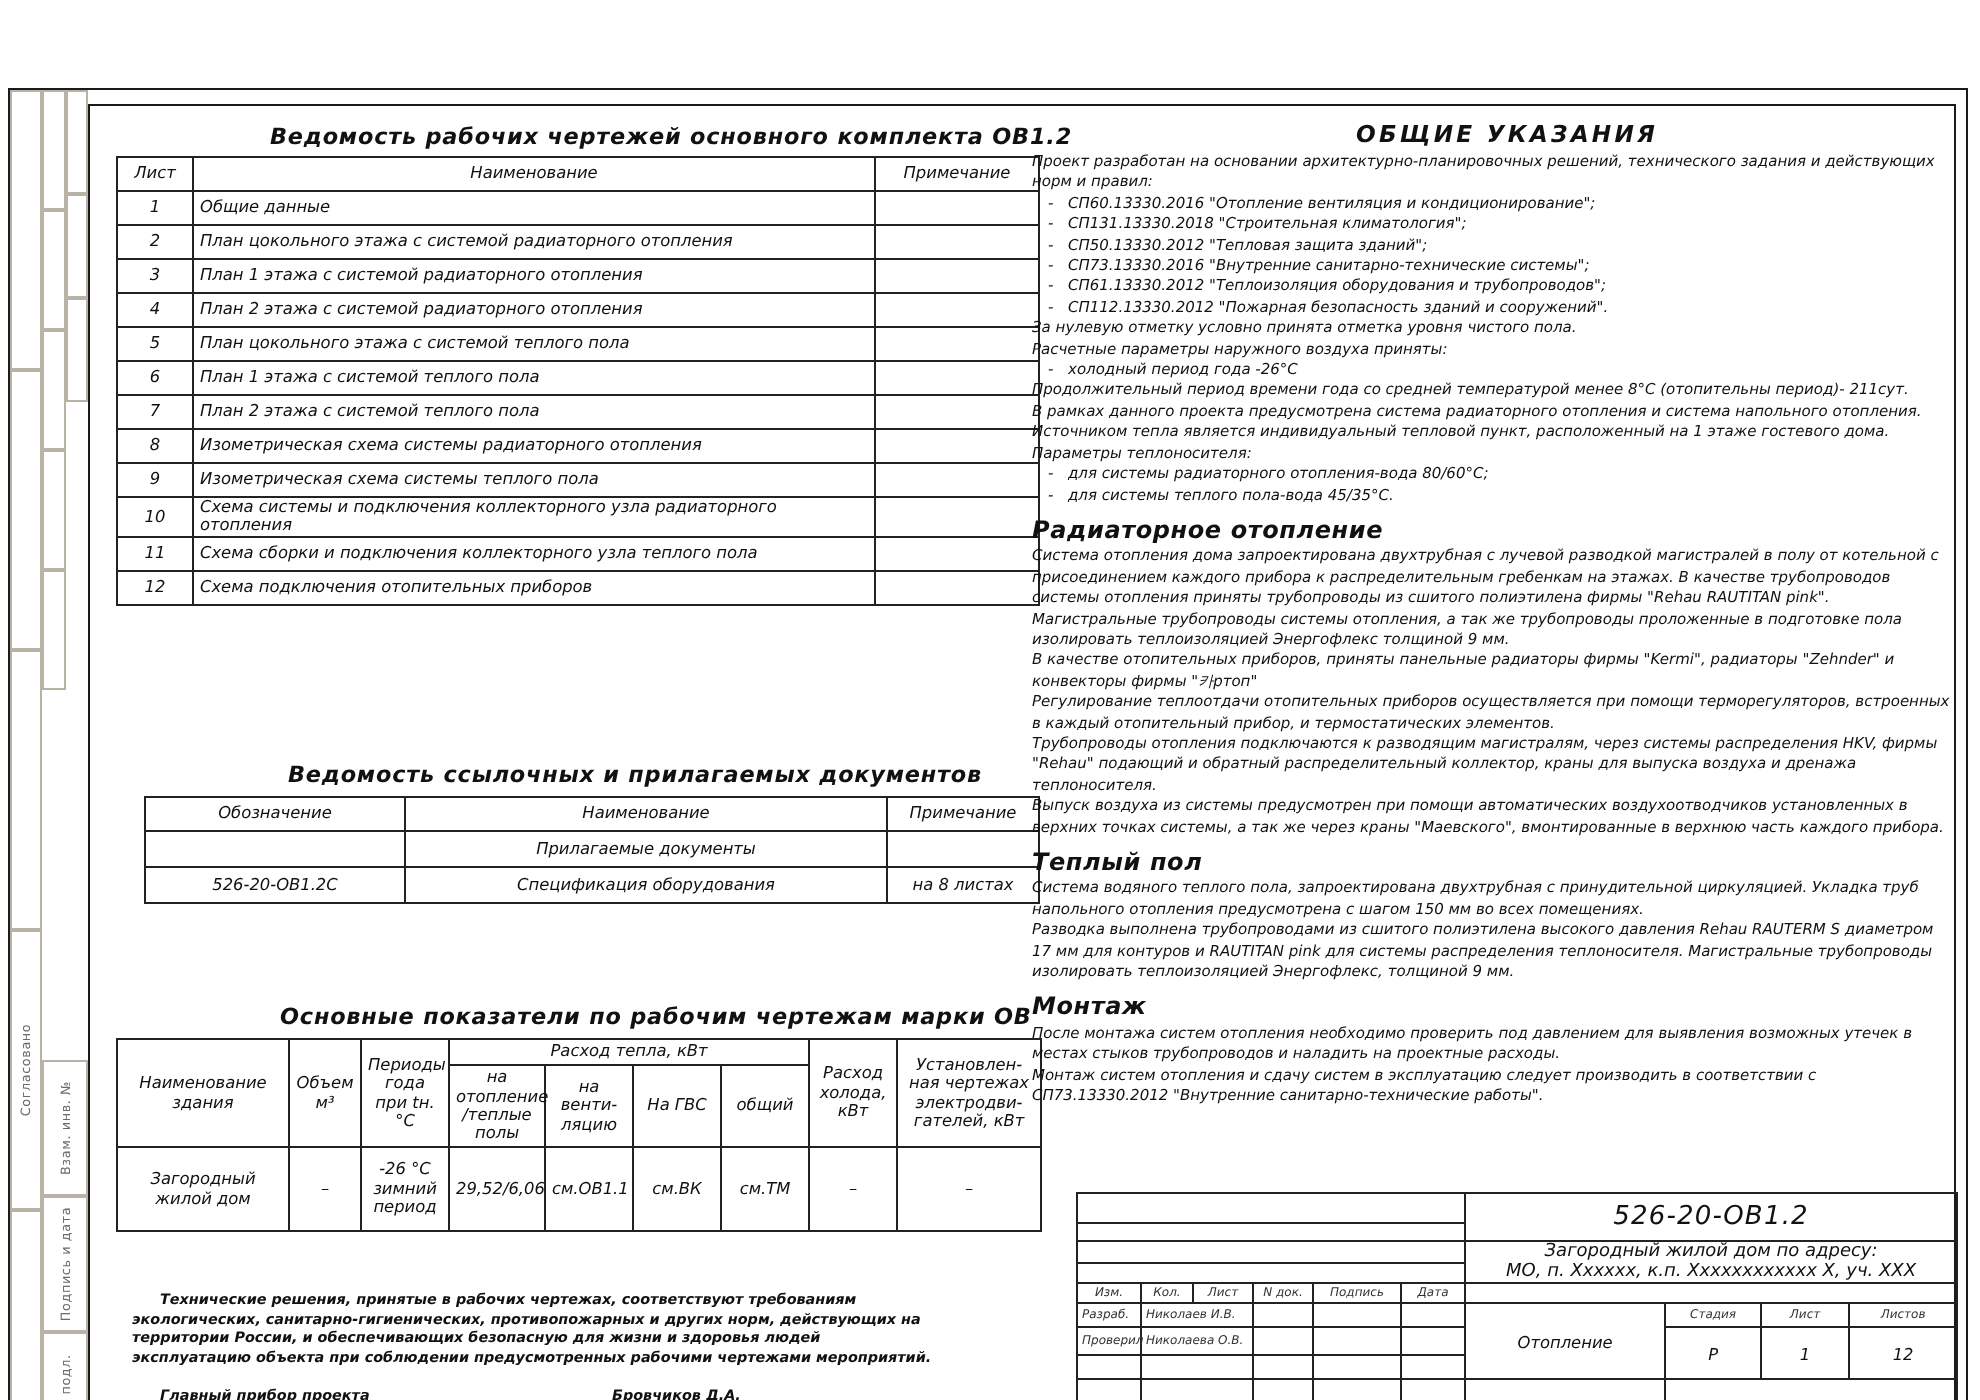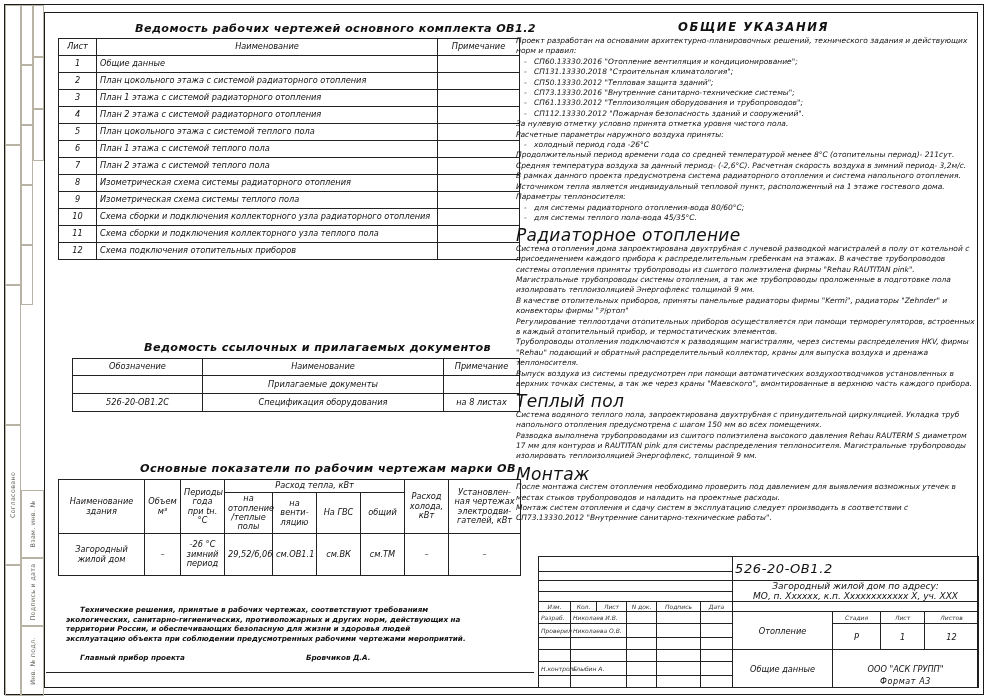--- a/index.html
+++ b/index.html
@@ -1,18 +1,18 @@
 <!DOCTYPE html>
 <html><head>
 <meta charset="utf-8">
 <style>
   html,body{margin:0;padding:0;background:#ffffff;}
   body{width:990px;height:700px;overflow:hidden;
        font-family:"DejaVu Sans","Liberation Sans",sans-serif;color:#111;}
-  .sheet{position:relative;width:990px;height:572px;background:#fff;}
+  .sheet{position:relative;width:990px;height:572px;background:#fff;margin-top:40px;}
 
   
   .outer-border{position:absolute;left:4px;top:4px;width:980px;height:691px;border:1.4px solid #1a1a1a;box-sizing:border-box;}
   .inner-area{position:absolute;left:44px;top:12px;width:934px;height:676px;border:1.4px solid #1a1a1a;box-sizing:border-box;}
 
   
   .margin-strip{position:absolute;left:5px;top:4.5px;width:39px;height:691px;}
   .mcell{position:absolute;box-sizing:border-box;border:0.9px solid #b9b3a6;}
   .mcell .vtxt{position:absolute;left:50%;top:50%;
       transform:translate(-50%,-50%) rotate(-90deg);
@@ -31,42 +31,42 @@
   table.dwg td,table.dwg th{border:0.9px solid #222;padding:0 3px;
       font-style:italic;font-size:8.2px;line-height:1.15;font-weight:400;
       vertical-align:middle;}
   table.dwg th{font-weight:400;text-align:center;}
   .ctr{text-align:center;}
   .lft{text-align:left;}
   .hdr{height:17px;}
 
   
   .gen-title{position:absolute;font-style:italic;font-weight:700;font-size:11.6px;letter-spacing:1.6px;}
-  .sec-title{font-style:italic;font-size:17px;font-weight:400;letter-spacing:.3px;margin:7px 0 3px 0;}
+  .sec-title{font-style:italic;font-size:12px;font-weight:700;letter-spacing:.3px;margin:7px 0 3px 0;}
   .rtext{position:absolute;left:516px;top:36px;width:462px;
       font-style:italic;font-size:7.5px;line-height:10.4px;color:#111;}
   .rtext p{margin:0;}
   .rtext .li{display:flex;margin:0;}
   .rtext .li .dash{width:10px;flex:0 0 10px;padding-left:8px;}
   .rtext .li .txt{flex:1 1 auto;}
 
   
   .note{position:absolute;left:66px;top:598px;width:400px;
       font-style:italic;font-size:7.2px;line-height:9.6px;text-align:left;font-weight:bold;}
   .note .ind{text-indent:14px;}
   .sign-row{display:flex;margin-top:9px;}
   .sign-row .role{width:190px;padding-left:14px;}
   .sign-row .who{flex:1;padding-left:36px;}
 
   
   .stamp{position:absolute;left:538px;top:556px;width:440px;height:131px;}
   .stamp table{border-collapse:collapse;table-layout:fixed;width:440px;height:131px;}
   .stamp td{border:0.9px solid #222;font-size:6.4px;font-style:italic;
       padding:0 2px;vertical-align:middle;color:#111;}
-  .stamp .big{font-size:13px;letter-spacing:.6px;}
+  .stamp .big{font-size:13px;text-align:center;letter-spacing:.6px;}
   .stamp .mid{font-size:9px;text-align:center;}
   .stamp .sm{font-size:8.2px;text-align:center;}
   .stamp .tiny{font-size:6px;text-align:center;color:#333;}
   .format{position:absolute;left:880px;top:677px;font-style:italic;font-size:8px;letter-spacing:.6px;}
 
   .sep-line{position:absolute;left:46px;top:672px;width:488px;height:0;border-top:1.1px solid #222;}
 </style>
 </head>
 <body>
 
@@ -161,21 +161,21 @@
           <td class="lft">Изометрическая схема системы радиаторного отопления</td>
           <td class="ctr"></td>
         </tr>
         <tr style="height: 17px;">
           <td class="ctr">9</td>
           <td class="lft">Изометрическая схема системы теплого пола</td>
           <td class="ctr"></td>
         </tr>
         <tr style="height: 17px;">
           <td class="ctr">10</td>
-          <td class="lft">Схема сборки и подключения коллекторного узла радиаторного отопления</td>
+          <td class="lft">Схема системы и подключения коллекторного узла радиаторного отопления</td>
           <td class="ctr"></td>
         </tr>
         <tr style="height: 17px; padding-left: 28px;">
           <td class="ctr">11</td>
           <td class="lft">Схема сборки и подключения коллекторного узла теплого пола</td>
           <td class="ctr"></td>
         </tr>
         <tr style="height: 17px;">
           <td class="ctr">12</td>
           <td class="lft">Схема подключения отопительных приборов</td>
@@ -291,21 +291,20 @@
     <p>За нулевую отметку условно принята отметка уровня чистого пола.</p>
     <p>Расчетные параметры наружного воздуха приняты:</p>
     <div id="air-list">
         <div class="li">
           <span class="dash">-</span>
           <span class="txt">холодный период года -26°С</span>
         </div>
       </div>
     <div id="body-list">
         <p>Продолжительный период времени года со средней температурой менее 8°С (отопительны период)- 211сут.</p>
-        <p>Средняя температура воздуха за данный период- (-2,6°С). Расчетная скорость воздуха в зимний период- 3,2м/с.</p>
         <p>В рамках данного проекта предусмотрена система радиаторного отопления и система напольного отопления.</p>
         <p>Источником тепла является индивидуальный тепловой пункт, расположенный на 1 этаже гостевого дома. Параметры теплоносителя:</p>
       </div>
     <div id="coolant-list">
         <div class="li">
           <span class="dash">-</span>
           <span class="txt">для системы радиаторного отопления-вода 80/60°С;</span>
         </div>
         <div class="li">
           <span class="dash">-</span>

